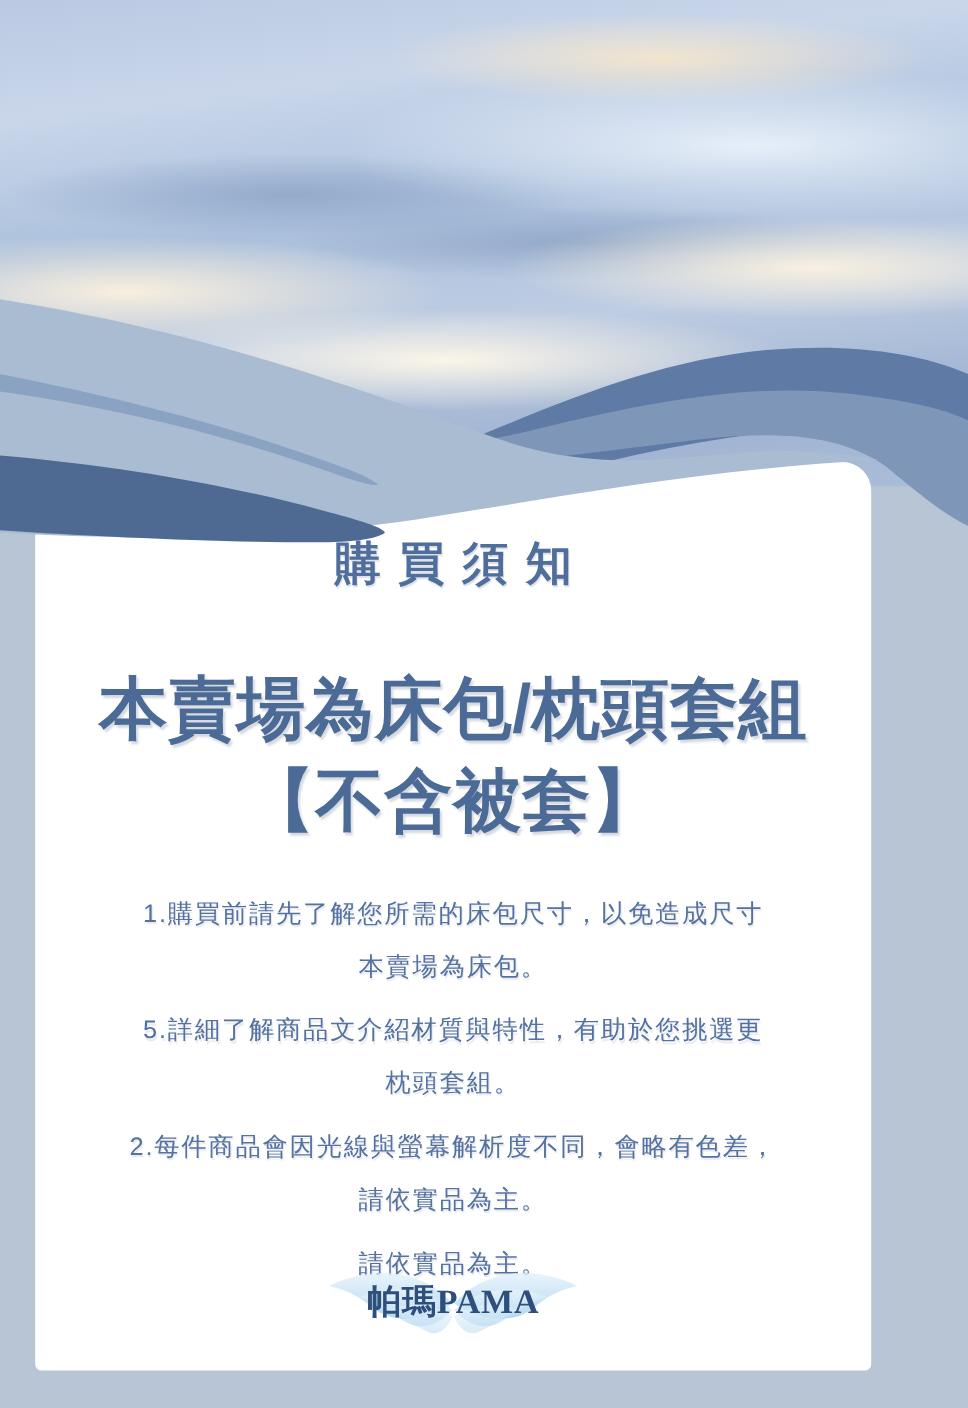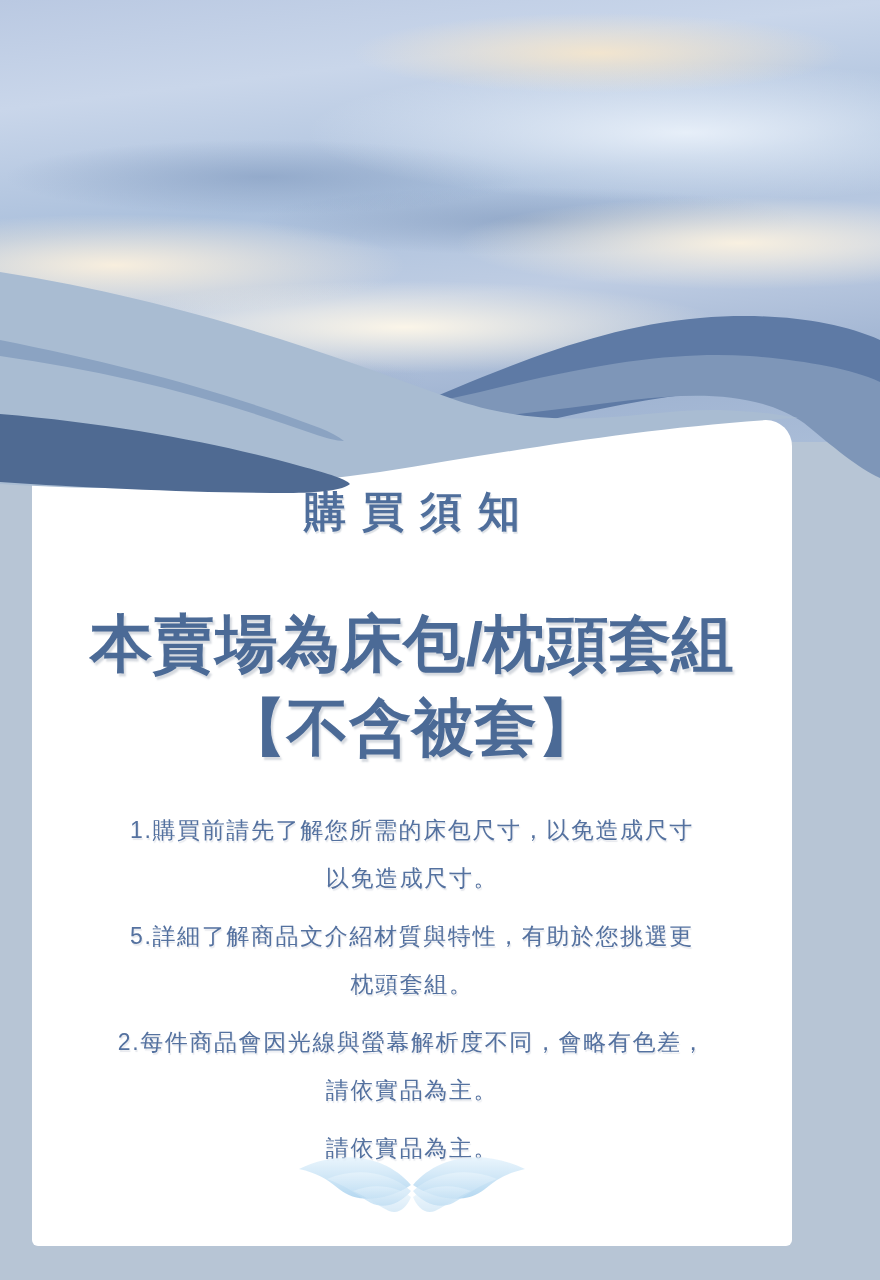--- a/index.html
+++ b/index.html
@@ -73,21 +73,21 @@
 <div class="card">
   <div class="card-inner">
 
     <div class="title">購買須知</div>
 
     <div class="subtitle">本賣場為床包/枕頭套組【不含被套】</div>
 
     <div class="items">
       <div class="item">
         <div>1.購買前請先了解您所需的床包尺寸，以免造成尺寸</div>
-        <div>以免造成尺寸。</div>
+        <div>本賣場為床包。</div>
       </div>
       <div class="item">
         <div>5.詳細了解商品文介紹材質與特性，有助於您挑選更</div>
         <div>枕頭套組。</div>
       </div>
       <div class="item">
         <div>2.每件商品會因光線與螢幕解析度不同，會略有色差，</div>
         <div>請依實品為主。</div>
       </div>
       <div class="item">
@@ -106,14 +106,15 @@
       </defs>
       <g opacity="0.75">
         <path fill="url(#wg)" d="M124,42 C98,12 54,6 12,26 C30,30 40,36 52,46 C70,61 100,58 124,42 Z"></path>
         <path fill="url(#wg)" opacity="0.7" d="M124,48 C102,28 68,24 40,36 C58,42 70,52 84,60 C98,67 114,60 124,48 Z"></path>
         <path fill="url(#wg)" opacity="0.5" d="M124,54 C108,42 86,40 66,48 C80,54 90,62 102,68 C112,72 120,64 124,54 Z"></path>
         <path fill="url(#wg)" d="M126,42 C152,12 196,6 238,26 C220,30 210,36 198,46 C180,61 150,58 126,42 Z"></path>
         <path fill="url(#wg)" opacity="0.7" d="M126,48 C148,28 182,24 210,36 C192,42 180,52 166,60 C152,67 136,60 126,48 Z"></path>
         <path fill="url(#wg)" opacity="0.5" d="M126,54 C142,42 164,40 184,48 C170,54 160,62 148,68 C138,72 130,64 126,54 Z"></path>
       </g>
     </svg>
+    <div class="logo-text">帕瑪PAMA</div>
   </div>
 </div>
 
 </body></html>

